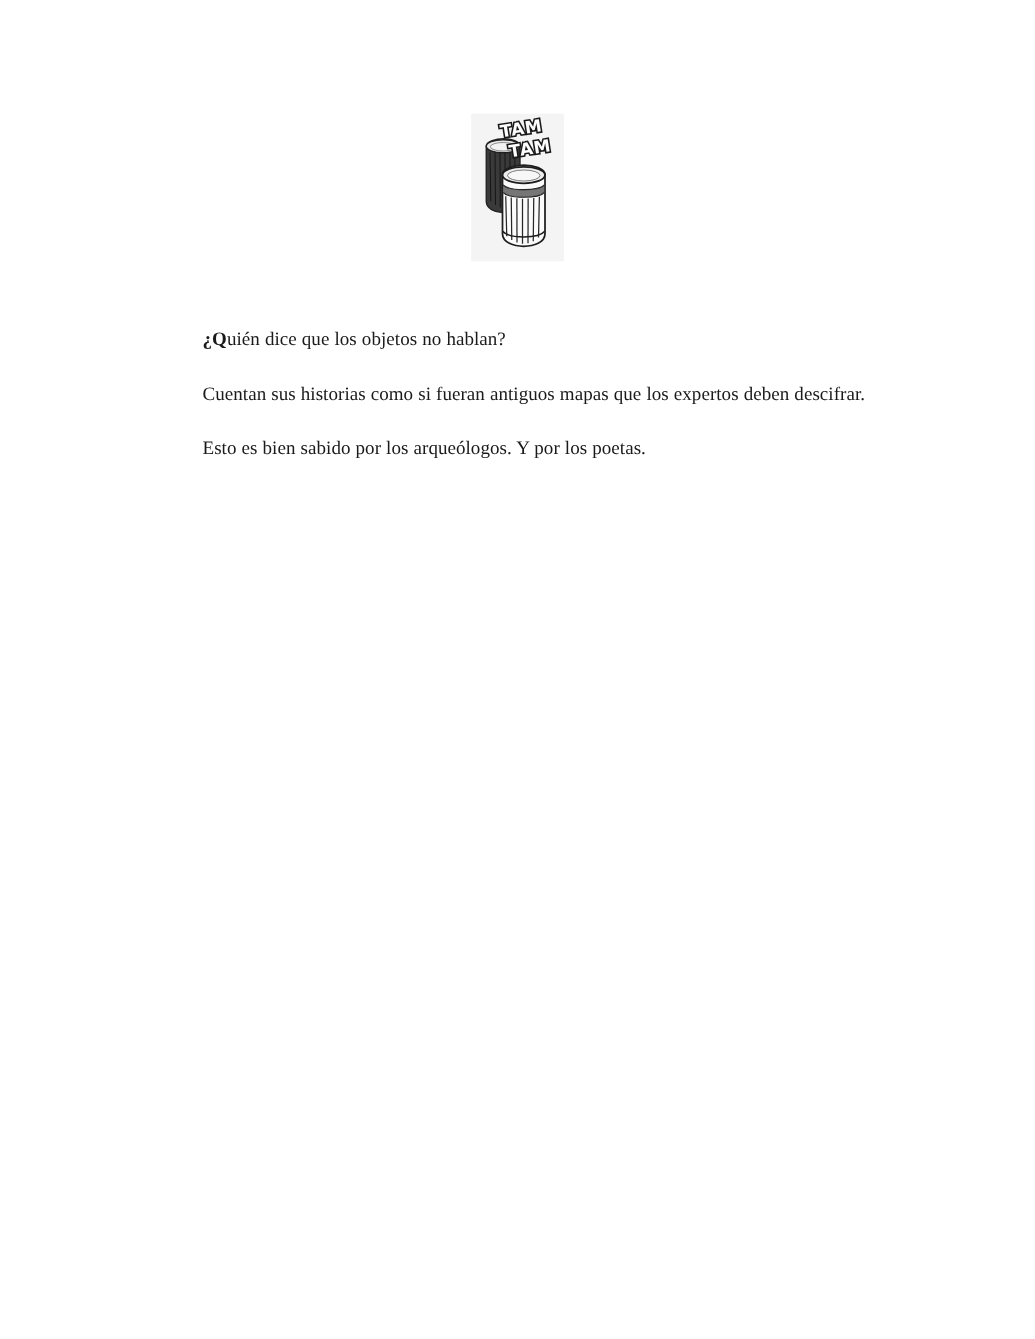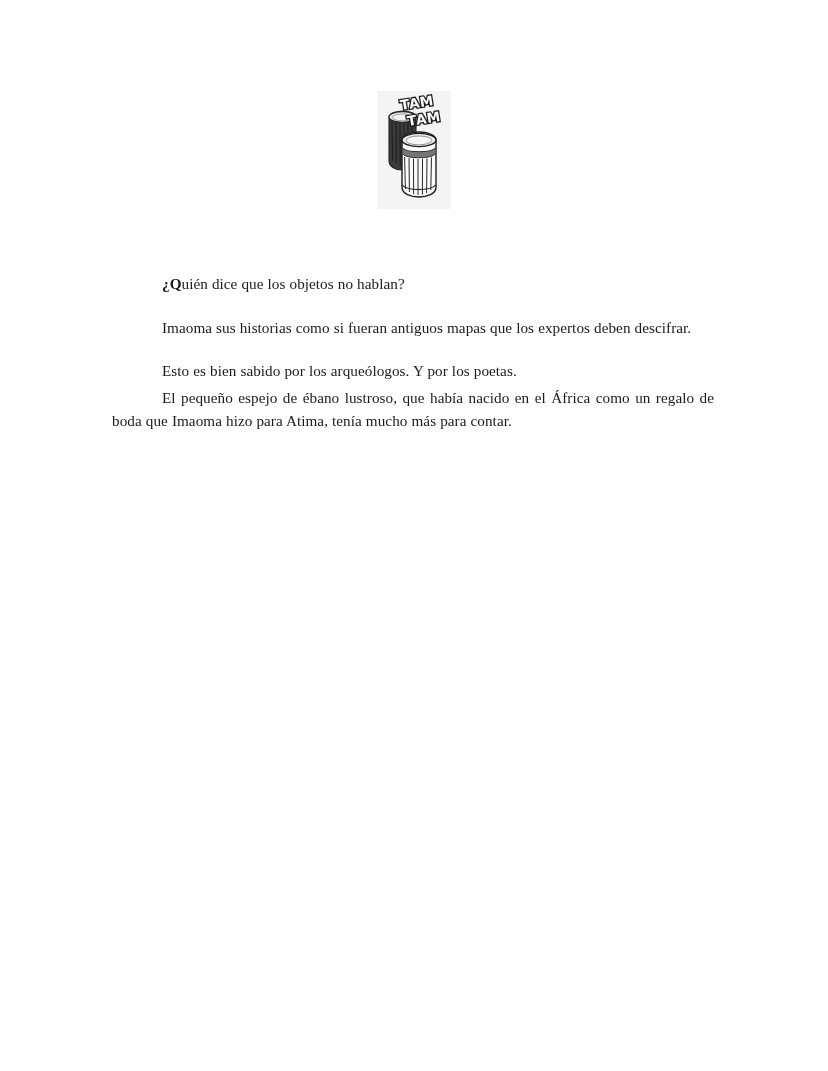--- a/index.html
+++ b/index.html
@@ -38,21 +38,21 @@
   .figure svg {
     display: block;
     width: 74px;
     height: 118px;
   }
 
   
   .body-text {
     position: absolute;
     left: 112px;
-    top: 272px;
+    top: 260px;
     width: 602px;
   }
 
   .para {
     margin: 0 0 20px 0;
     font-size: 15.2px;
     line-height: 1.52;
     text-align: justify;
     text-indent: 50px;
     letter-spacing: 0.05px;
@@ -60,21 +60,21 @@
     -webkit-font-smoothing: antialiased;
   }
 
   .para:last-child {
     margin-bottom: 0;
   }
 
   .para.p1 { margin-bottom: 21px; }
   .para.p2 { margin-bottom: 20px; }
   .para.p3 { margin-bottom: 20px; }
-  .para.p4 { margin-bottom: 4px; }
+  .para.p4 { margin-bottom: 32px; }
 
   .dropcap {
     font-weight: 700;
   }
 </style>
 </head>
 <body>
 
 <div class="page">
 
@@ -125,21 +125,20 @@
         </g>
       </svg>
     </div>
   </div>
 
   <div class="body-text">
 
     <p class="para p1"><span class="dropcap">¿Q</span><span>uién dice que los objetos no hablan?</span></p>
 
 
-    <p class="para p3">Imaoma sus historias como si fueran antiguos mapas que los expertos deben descifrar.</p>
+    <p class="para p3">Cuentan sus historias como si fueran antiguos mapas que los expertos deben descifrar.</p>
 
     <p class="para p4">Esto es bien sabido por los arqueólogos. Y por los poetas.</p>
 
-    <p class="para p5">El pequeño espejo de ébano lustroso, que había nacido en el África como un regalo de boda que Imaoma hizo para Atima, tenía mucho más para contar.</p>
 
   </div>
 
 </div>
 
 </body></html>

